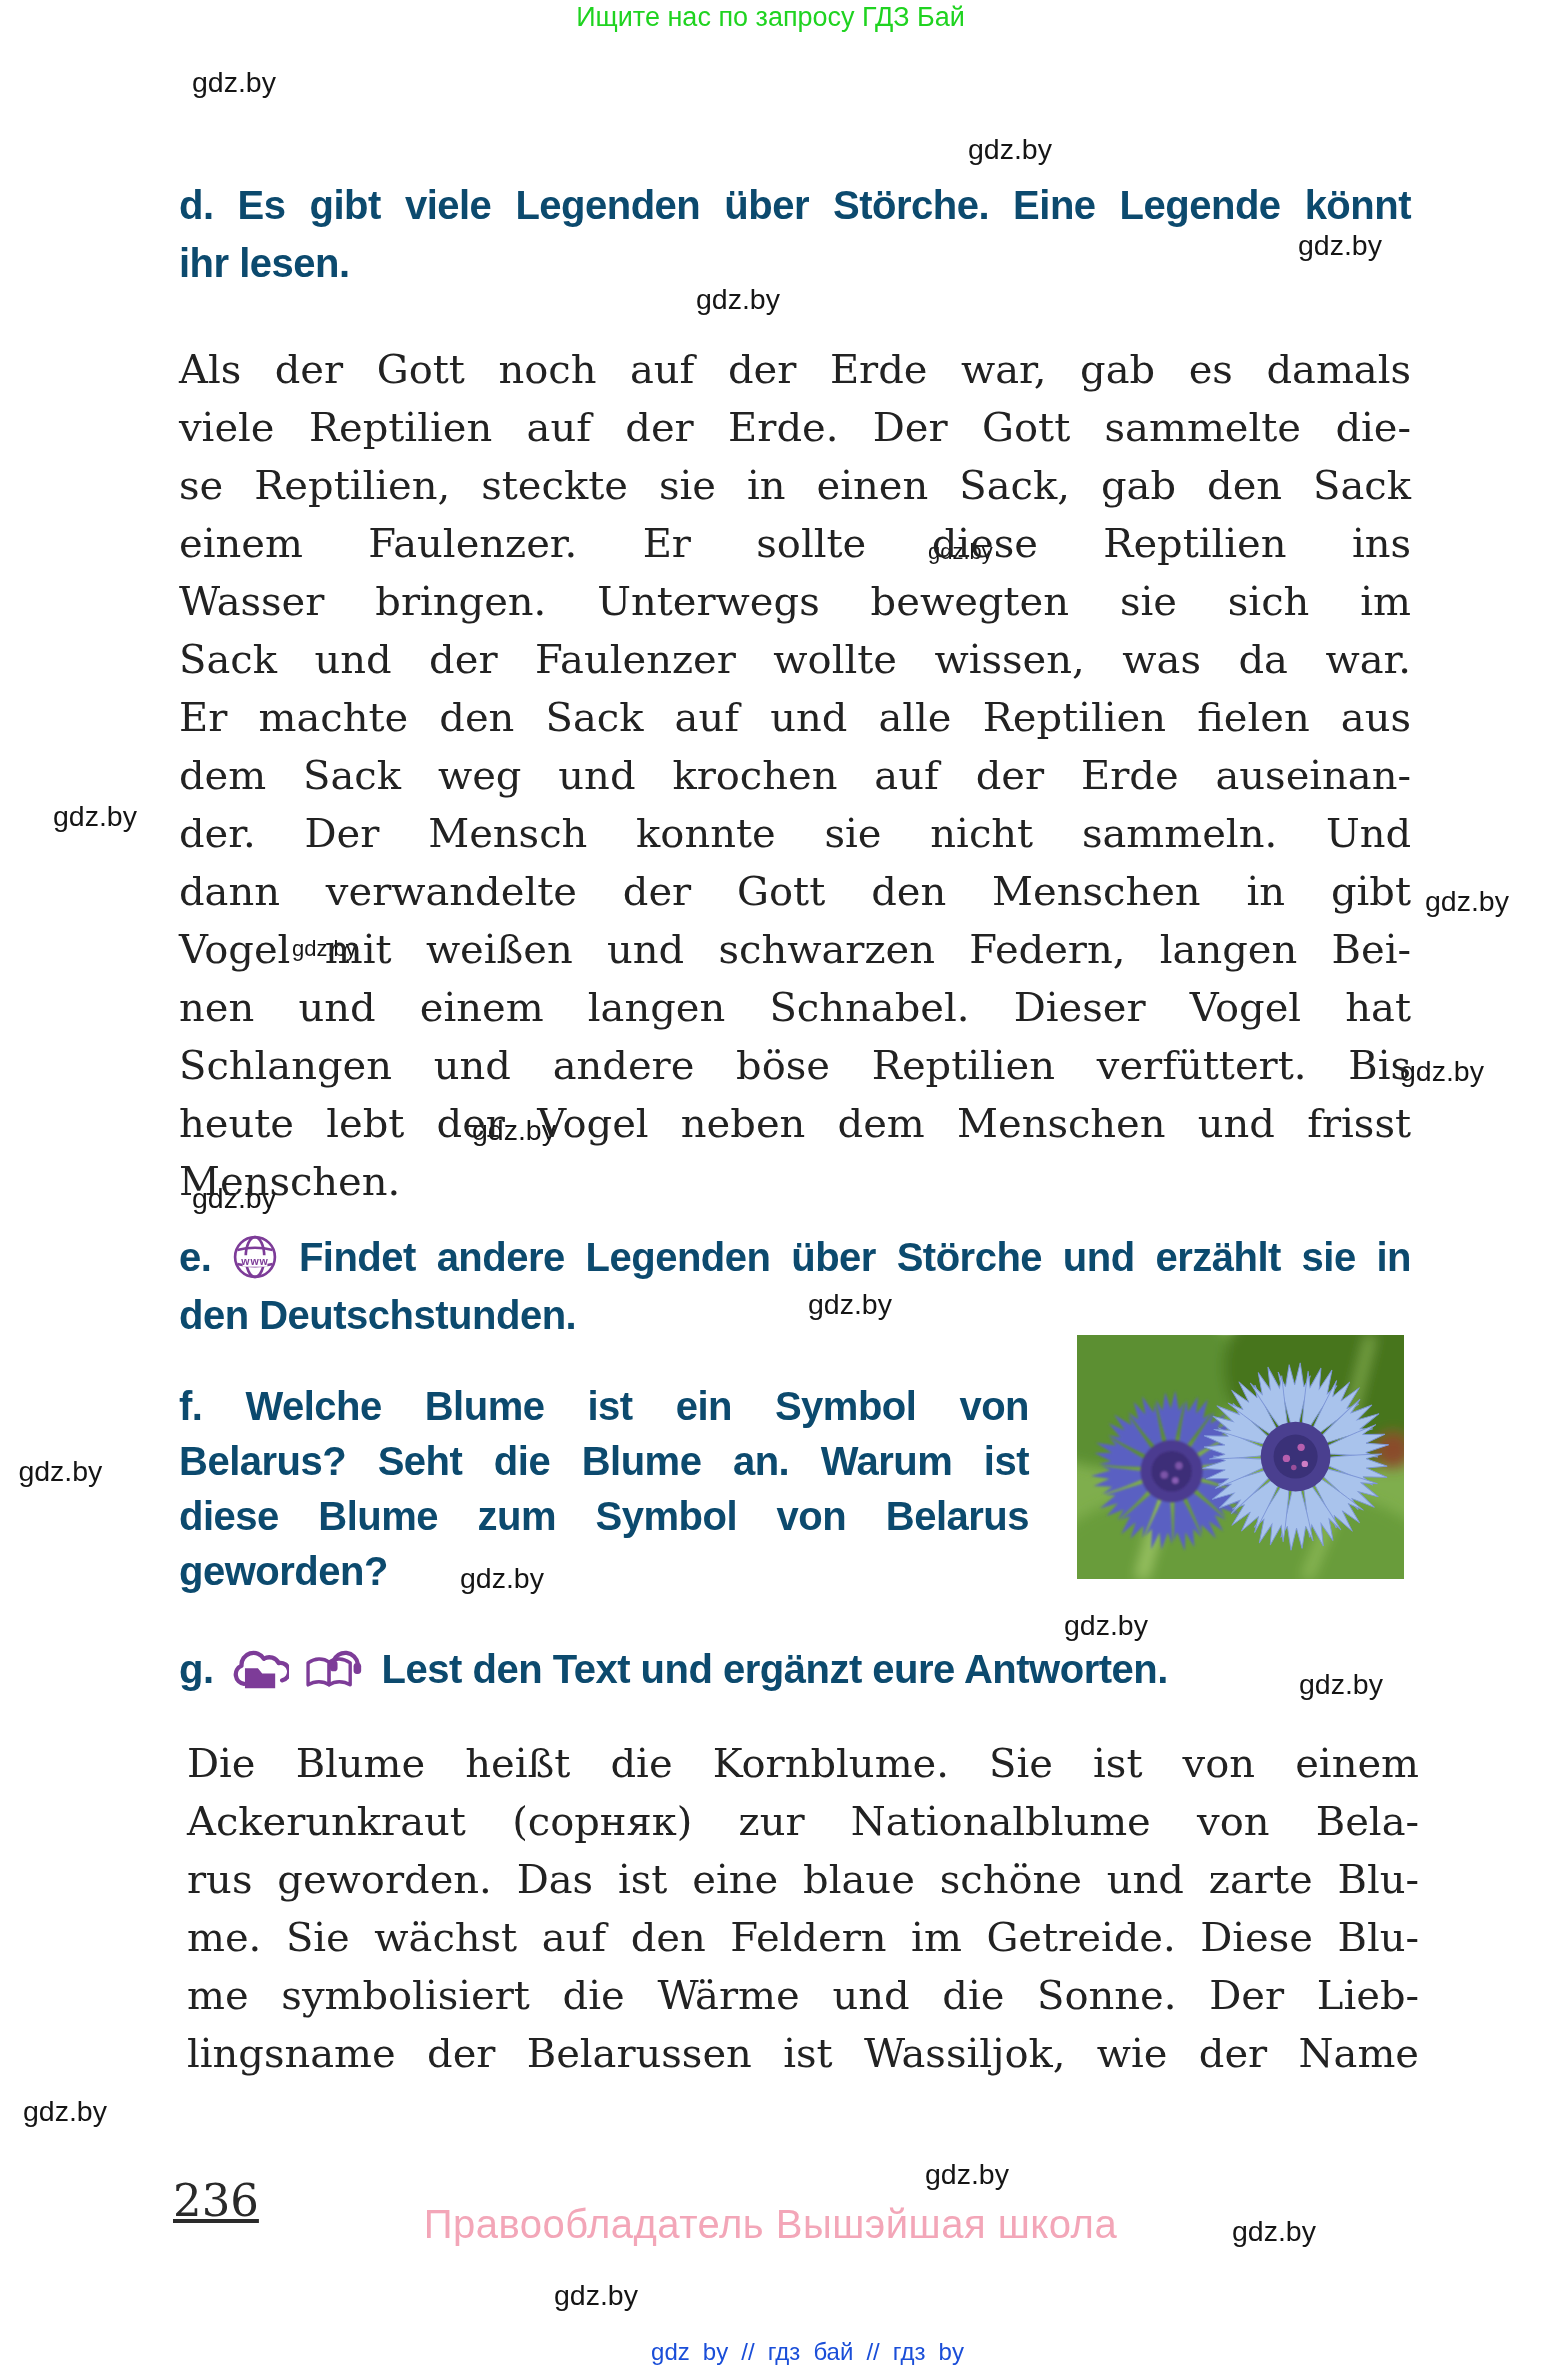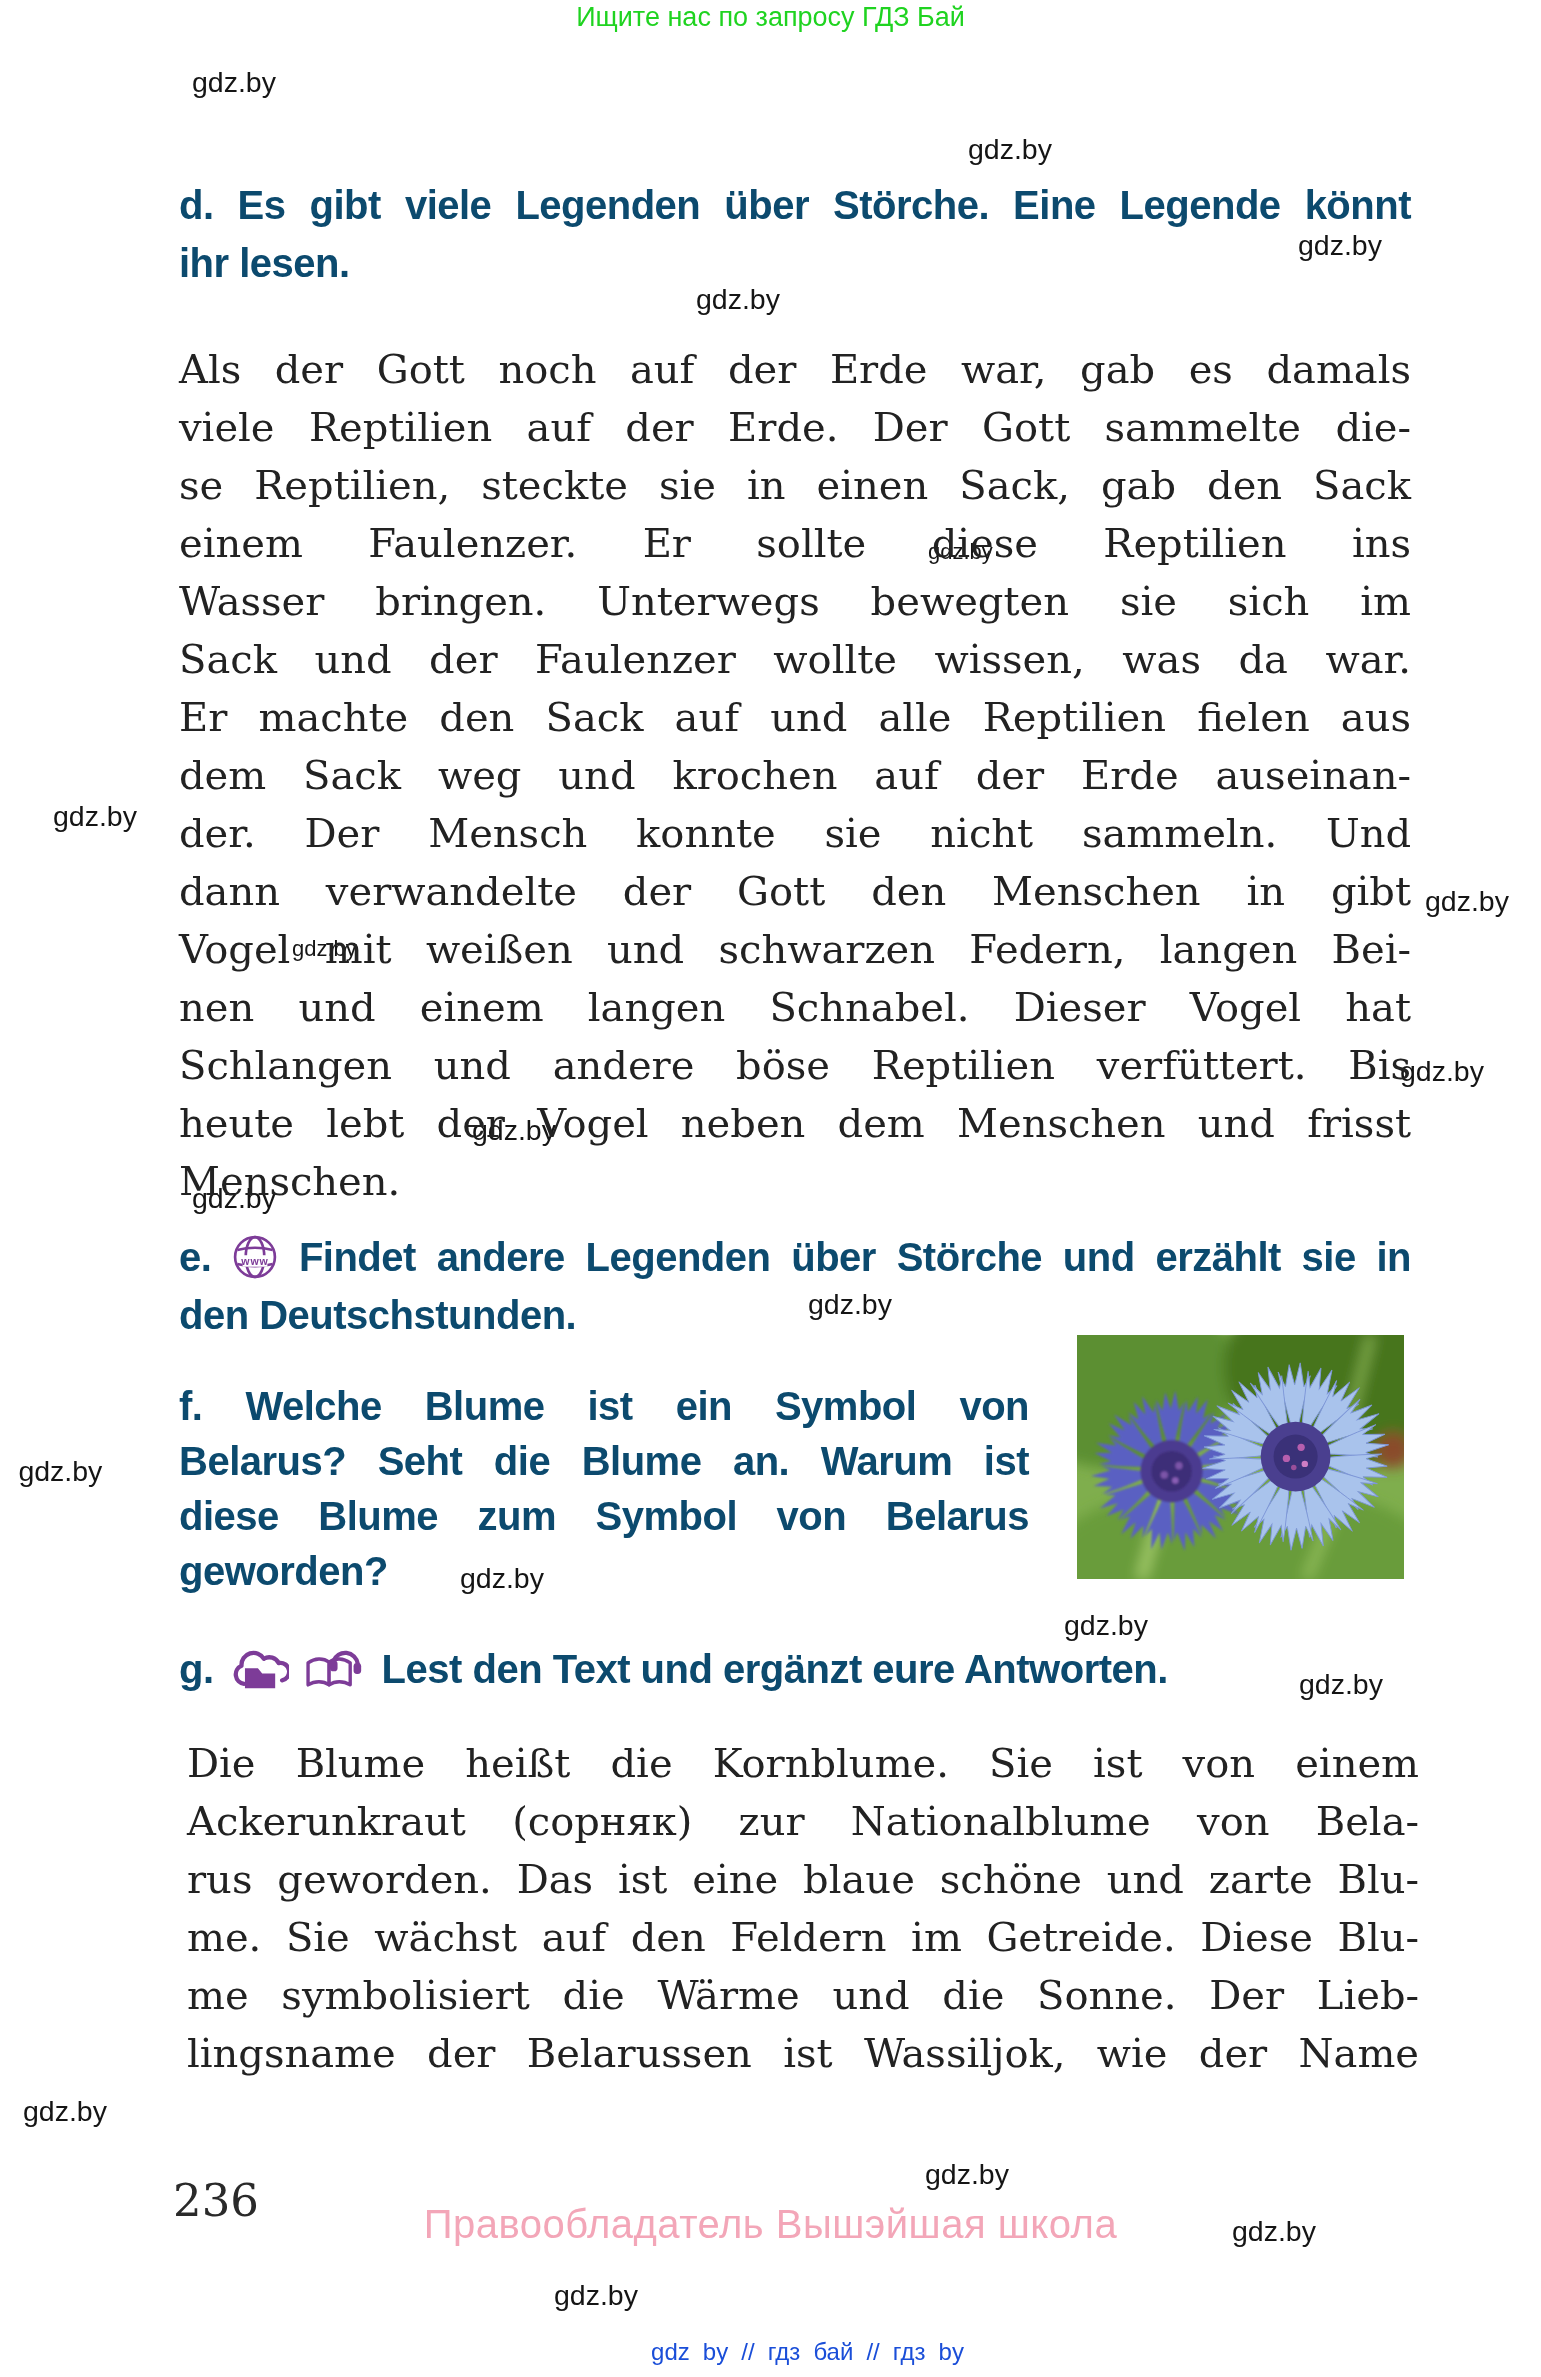--- a/index.html
+++ b/index.html
@@ -14,21 +14,21 @@
            letter-spacing:-0.5px;line-height:58px;}
   .serif{position:absolute;color:#222;font-family:"DejaVu Serif","Liberation Serif",serif;
          font-size:40px;line-height:58px;margin-top:16px;}
   .jl{text-align:justify;text-align-last:justify;}
   .ll{text-align:left;text-align-last:left;}
   .line{height:58px;overflow:visible;}
   .f60 .line{height:55px;line-height:55px;}
   .icon-inline{display:inline-block;vertical-align:-9.2px;}
   .photo{position:absolute;left:1077px;top:1335px;width:327px;height:244px;}
   .pagenum{position:absolute;left:173px;top:2174px;color:#2a2a2a;
-           font-family:"DejaVu Serif","Liberation Serif",serif;font-size:45px;}
+           font-family:"DejaVu Serif","Liberation Serif",serif;font-size:45px;text-decoration:underline;}
   .copyright{position:absolute;left:0;top:2202px;width:100%;text-align:center;
              font-size:40px;color:#f3a6b8;font-weight:400;letter-spacing:0.5px;}
   .links{position:absolute;left:0;top:2338px;width:100%;text-align:center;
          font-size:24px;color:#1a4ed8;font-weight:500;word-spacing:6.4px;padding-left:37px;}
 </style>
 </head>
 <body>
 
 <div class="page">
 

